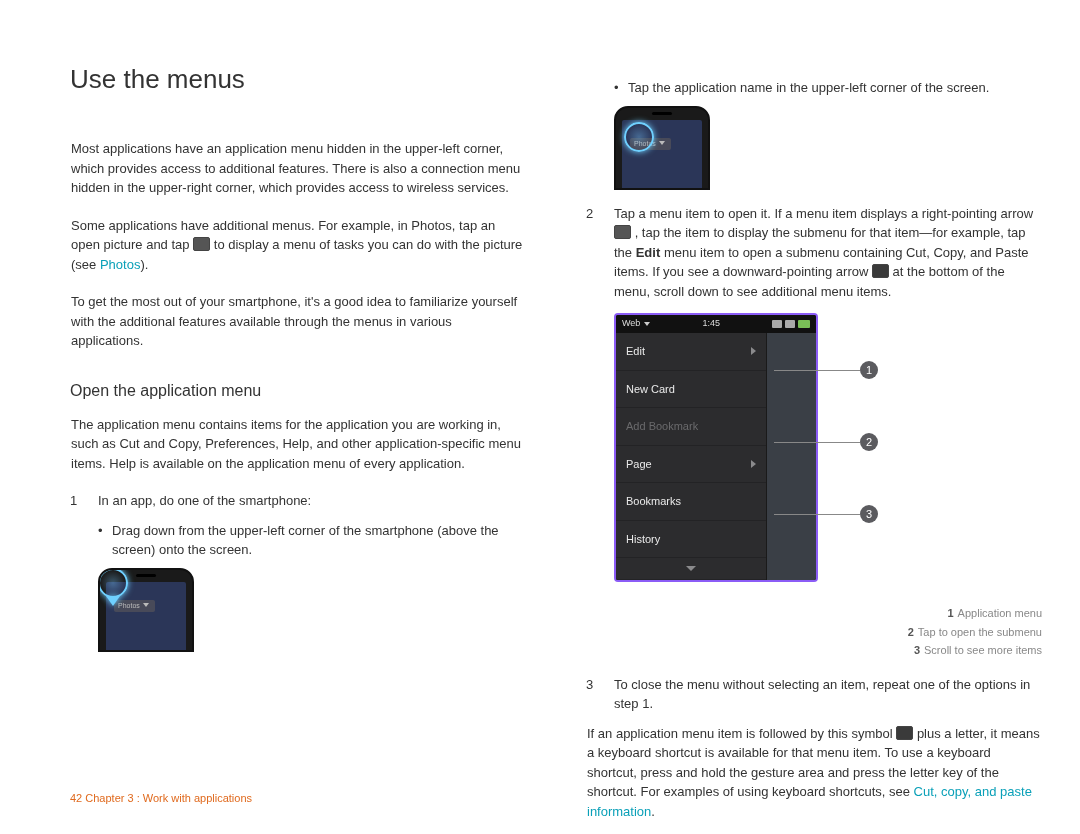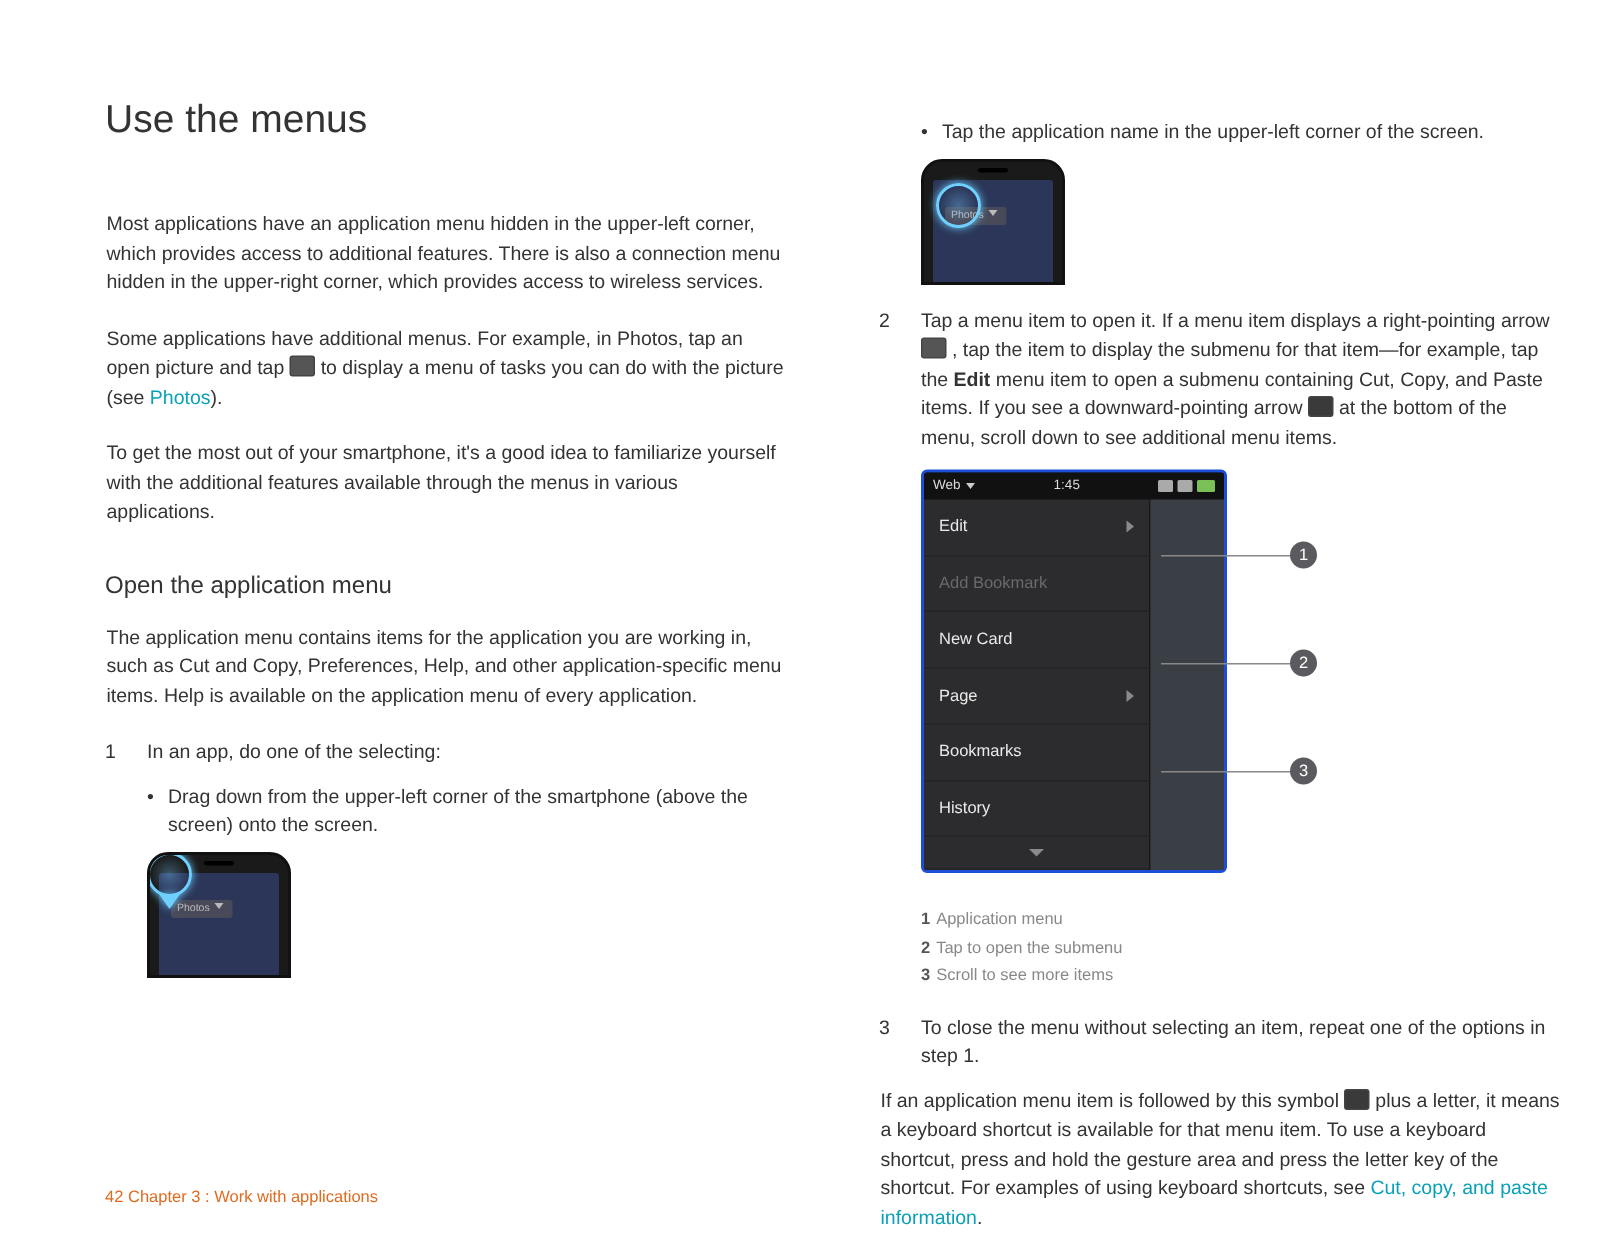--- a/index.html
+++ b/index.html
@@ -139,21 +139,21 @@
 
   
   .menu-figure {
     position: relative;
     margin: 12px 0 10px 28px;
     width: 280px;
   }
   .menu-phone {
     width: 200px;
     background: #111;
-    border: 2px solid #1d4ed8;
+    border: 2px solid #8b5cf6;
     border-radius: 4px;
     overflow: hidden;
   }
   .menu-statusbar {
     height: 18px;
     background: #111;
     display: flex;
     align-items: center;
     justify-content: space-between;
     padding: 0 6px;
@@ -226,20 +226,21 @@
   .callout.c1 .line{ width: 86px;}
   .callout.c2 { top: 120px; left: 160px; }
   .callout.c2 .line{ width: 86px;}
   .callout.c3 { top: 192px; left: 160px; }
   .callout.c3 .line{ width: 86px;}
 
   .legend {
     margin: 23px 0 16px 28px;
     font-size: 11px;
     color: #888;
+    text-align: right;
   }
   .legend div { margin-bottom: 2px;}
   .legend .ln { color:#555; font-weight:600; margin-right:4px;}
 
   .footer {
     position: absolute;
     bottom: 28px;
     left: 70px;
     font-size: 11px;
     color: #e06a1e;
@@ -266,21 +267,21 @@
       </p>
 
       <p class="para">To get the most out of your smartphone, it's a good idea to familiarize yourself with the additional features available through the menus in various applications.</p>
 
       <h2 class="subtitle">Open the application menu</h2>
 
       <p class="para">The application menu contains items for the application you are working in, such as Cut and Copy, Preferences, Help, and other application-specific menu items. Help is available on the application menu of every application.</p>
 
       <div class="num-item">
         <div class="n">1</div>
-        <div class="t">In an app, do one of the selecting:</div>
+        <div class="t">In an app, do one of the smartphone:</div>
       </div>
 
       <div class="bul-item">
         <div class="b">•</div>
         <div class="t">Drag down from the upper-left corner of the smartphone (above the screen) onto the screen.</div>
       </div>
 
       <div class="phone-small">
         <div class="phone-body">
           <div class="phone-speaker"></div>
@@ -336,25 +337,25 @@
               <span class="sb-icon"></span>
               <span class="sb-icon bat"></span>
             </span>
           </div>
           <div class="menu-body">
             <div class="menu-dropdown">
               <div class="menu-row">
                 <span>Edit</span>
                 <span class="chev"></span>
               </div>
+              <div class="menu-row">
+                <span>New Card</span>
+              </div>
               <div class="menu-row disabled">
                 <span>Add Bookmark</span>
-              </div>
-              <div class="menu-row">
-                <span>New Card</span>
               </div>
               <div class="menu-row">
                 <span>Page</span>
                 <span class="chev"></span>
               </div>
               <div class="menu-row">
                 <span>Bookmarks</span>
               </div>
               <div class="menu-row">
                 <span>History</span>

